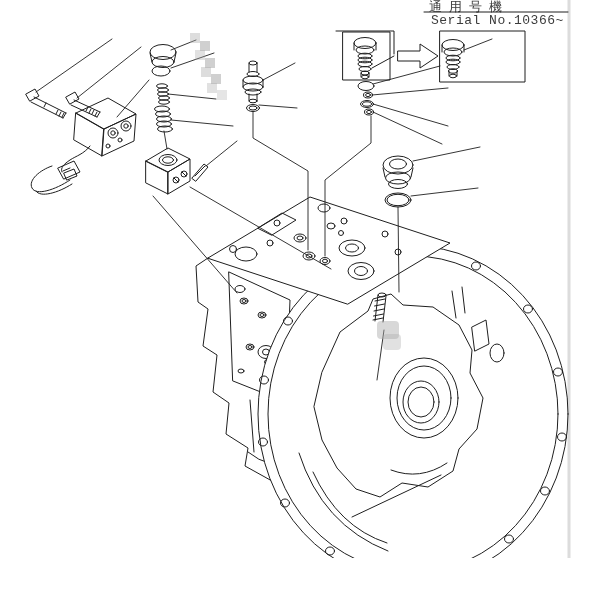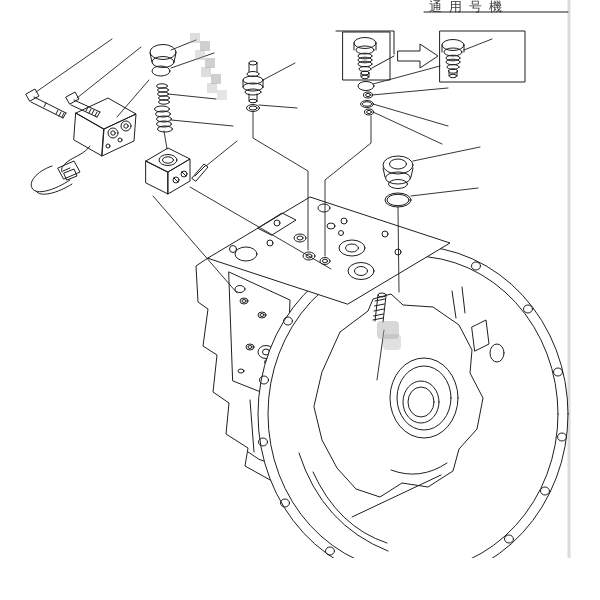--- a/index.html
+++ b/index.html
@@ -18,20 +18,21 @@
   .lbl{position:absolute;color:var(--text);white-space:nowrap;}
   .lbl-jp{left:429px;top:-2px;font-size:13px;letter-spacing:7px;font-family:"DejaVu Sans","Liberation Sans",sans-serif;}
   .lbl-serial{left:431px;top:13px;font-size:13px;letter-spacing:0.5px;}
 </style>
 </head>
 <body>
 
 <div class="canvas">
 
   <div class="lbl lbl-jp">通用号機</div>
+  <div class="lbl lbl-serial">Serial No.10366~</div>
 
   <svg width="600" height="600" viewBox="0 0 600 600">
 
     <line x1="569" y1="0" x2="569" y2="600" stroke="var(--page_edge)" stroke-width="3"></line>
 
     <g stroke="currentColor" stroke-width="1" fill="none" stroke-linejoin="round" stroke-linecap="round">
 
       <line x1="424" y1="12" x2="568" y2="12"></line>
 
       <g>

